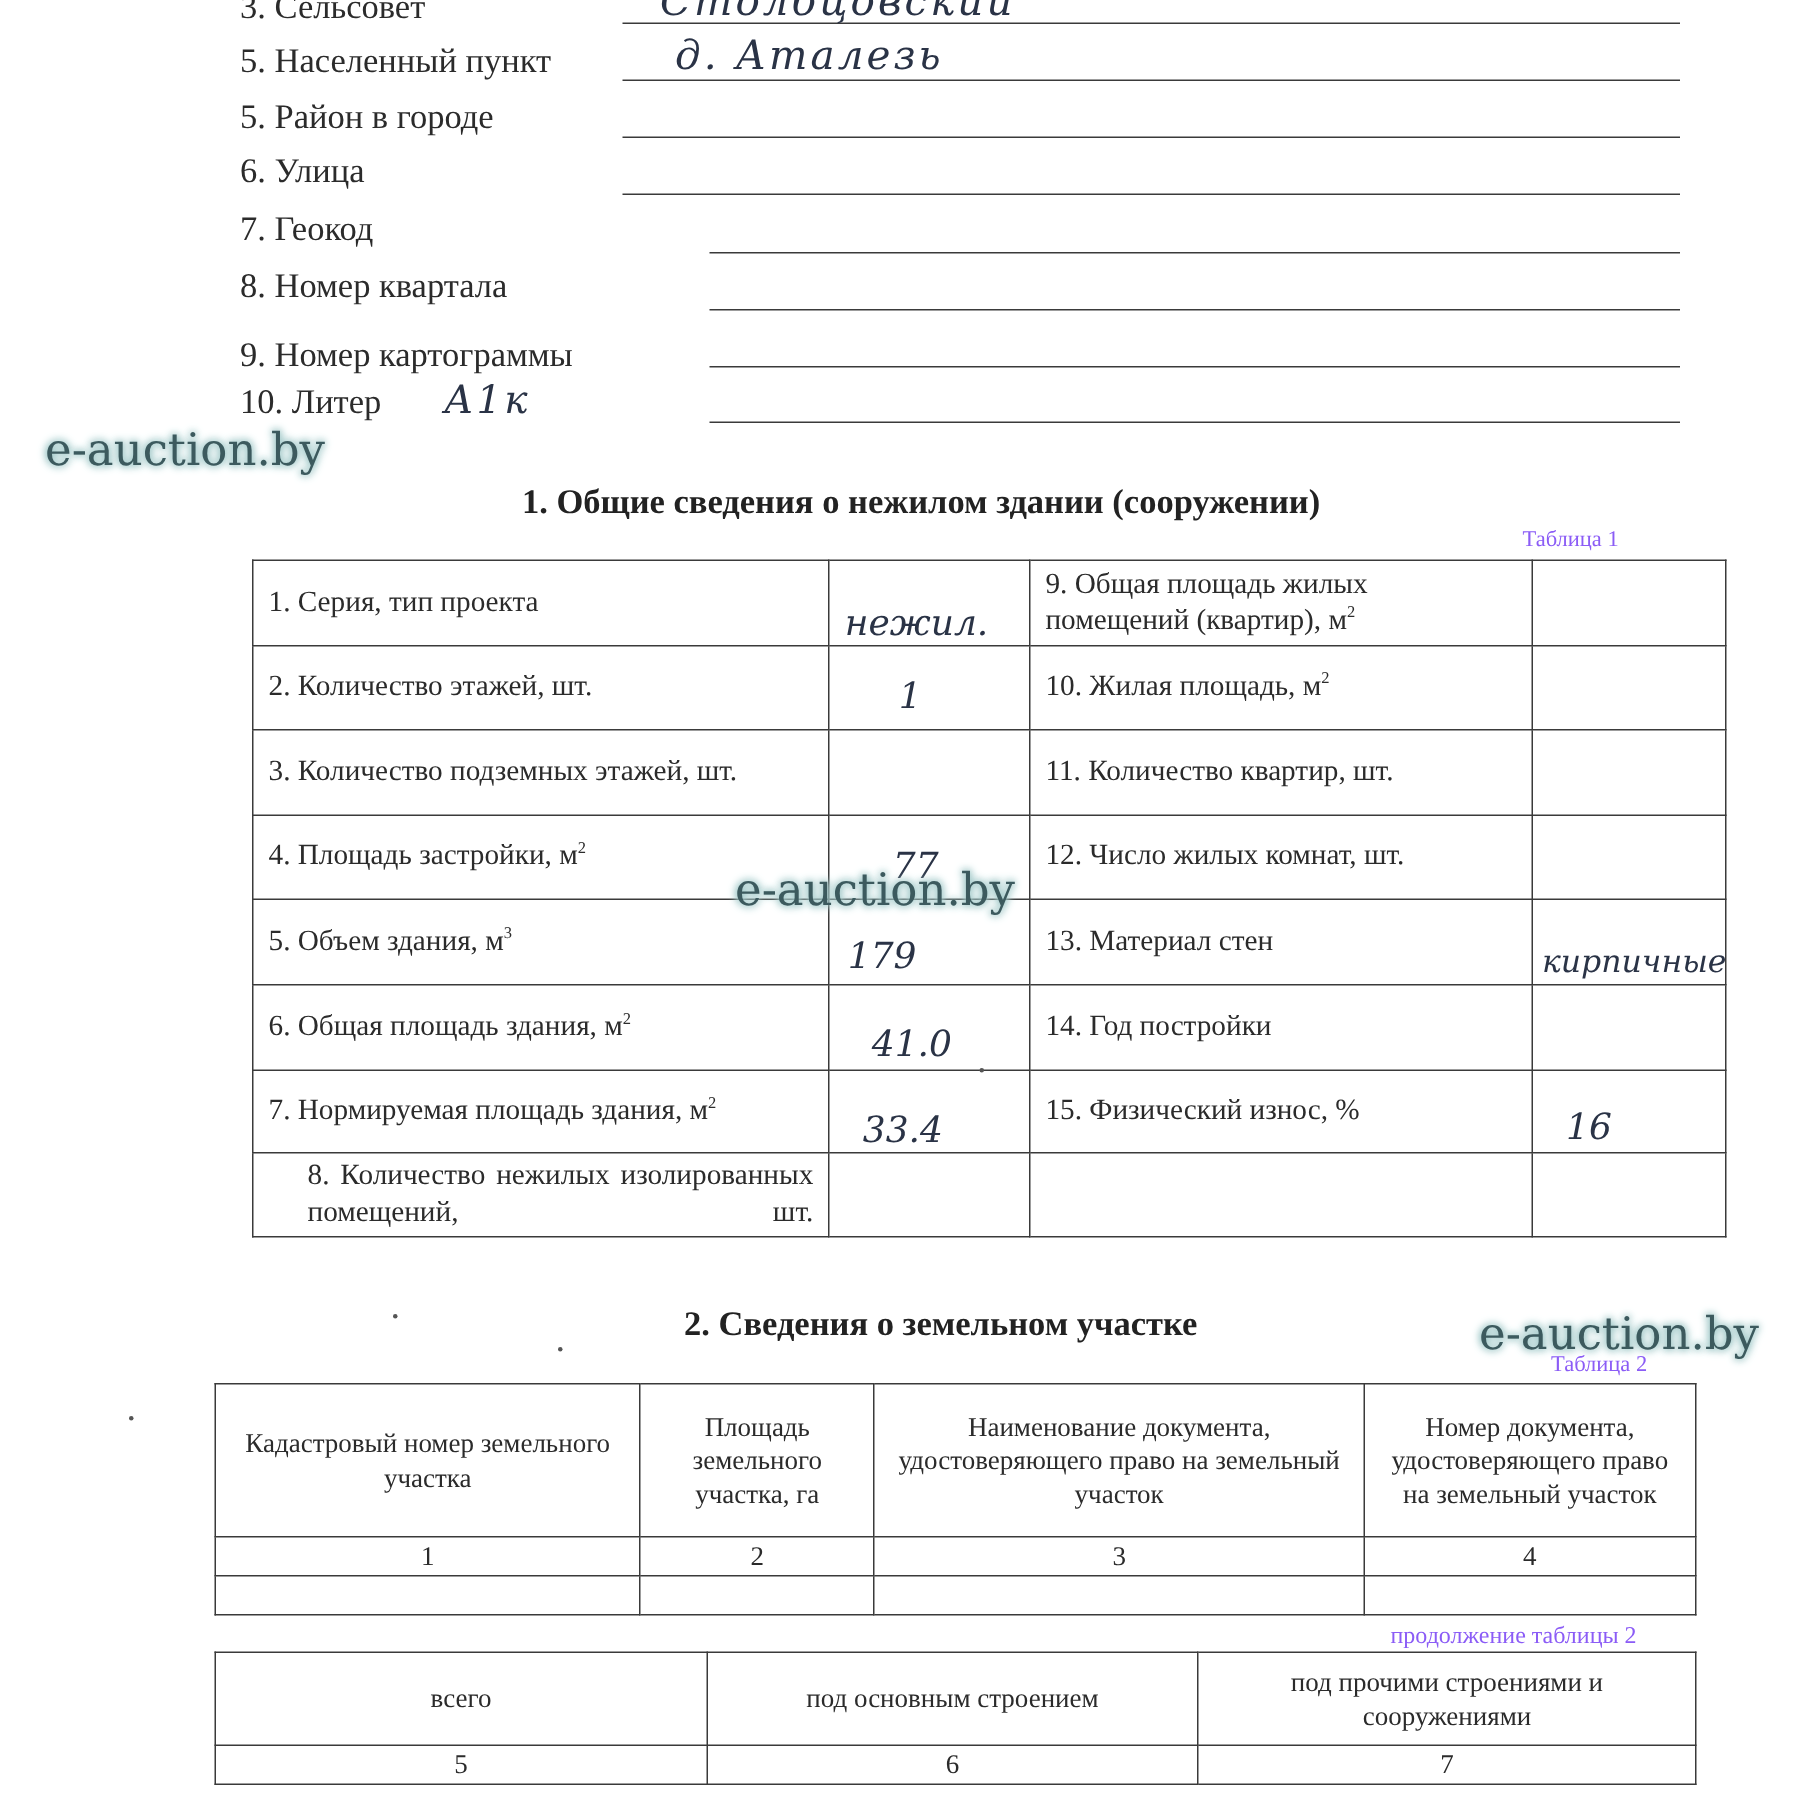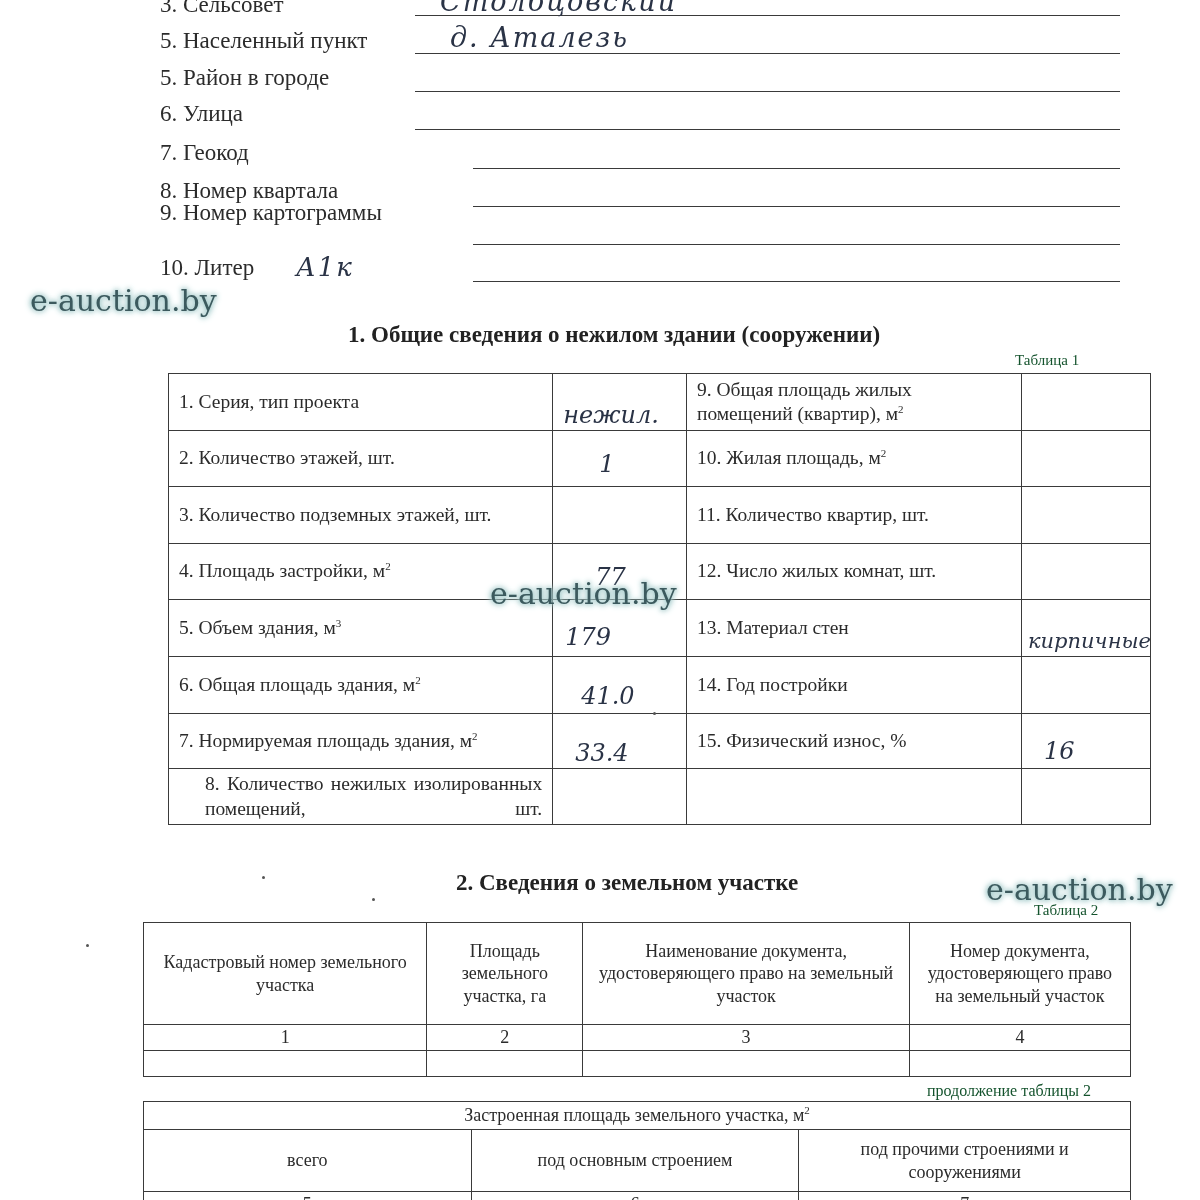--- a/index.html
+++ b/index.html
@@ -6,21 +6,21 @@
   body {
     width: 1200px; height: 1200px; overflow: hidden; position: relative;
     background: #ffffff; color: #2a2a2a;
     font-family: "Liberation Serif", "DejaVu Serif", serif;
   }
   .field-label { position: absolute; left: 160px; font-size: 23px; color: #2b2b2b; white-space: nowrap; }
   .field-line { position: absolute; height: 0; border-top: 1.6px solid #3a3a3a; right: 80px; }
   .hand { font-family: "DejaVu Serif", serif; font-style: italic; color: #2a3346; }
   .hand-field { position: absolute; font-size: 27px; letter-spacing: 2px; }
   .section-title { position: absolute; font-weight: bold; font-size: 23px; color: #222; white-space: nowrap; }
-  .table-caption { position: absolute; font-size: 15px; color: #14532d; white-space: nowrap; }
+  .table-caption { position: absolute; font-size: 15px; color: #8b5cf6; white-space: nowrap; }
   table { border-collapse: collapse; position: absolute; }
   td { border: 1.6px solid #3a3a3a; font-size: 19.5px; color: #2b2b2b; vertical-align: middle; padding: 0 10px; line-height: 1.25; }
   sup { font-size: 11px; vertical-align: super; line-height: 0; }
   #t1 td.lbl { width: 345px; }
   #t1 td.val { width: 117px; position: relative; text-align: right; }
   #t1 td.lbl2 { width: 322px; }
   #t1 td.val2 { width: 112px; position: relative; }
   .cell-hand { position: absolute; font-size: 24px; white-space: nowrap; }
   .justify { text-align: justify; text-align-last: justify; padding-left: 36px; }
   #t2 td, #t3 td { text-align: center; font-size: 18px; }
@@ -47,21 +47,21 @@
 
   <div class="field-label" style="top:101px">6. Улица</div>
   <div class="field-line" style="left:415px; top:129px"></div>
 
   <div class="field-label" style="top:140px">7. Геокод</div>
   <div class="field-line" style="left:473px; top:168px"></div>
 
   <div class="field-label" style="top:178px">8. Номер квартала</div>
   <div class="field-line" style="left:473px; top:206px"></div>
 
-  <div class="field-label" style="top:200px">9. Номер картограммы</div>
+  <div class="field-label" style="top:224px">9. Номер картограммы</div>
   <div class="field-line" style="left:473px; top:244px"></div>
 
   <div class="field-label" style="top:255px">10. Литер</div>
   <div class="hand hand-field" style="left:296px; top:252px; font-size:26px">А1к</div>
   <div class="field-line" style="left:473px; top:281px"></div>
 </div>
 
 <div class="watermark" style="left:30px; top:283px">e-auction.by</div>
 
 <div class="section-title" style="left:348px; top:322px">1. Общие сведения о нежилом здании (сооружении)</div>
@@ -162,23 +162,20 @@
     <td></td>
     <td></td>
   </tr>
 </tbody>
   </table>
 
 <div class="table-caption" style="left:927px; top:1082px; font-size:16px">продолжение таблицы 2</div>
 
 <table id="t3" style="left:143px; top:1101px; width:988px;">
   <tbody>
-      <tr style="height:28px">
-    <td colspan="3"><span>Застроенная площадь земельного участка, м</span><sup>2</sup></td>
-  </tr>
   <tr style="height:62px">
     <td style="width:306px">всего</td>
     <td style="width:306px">под основным строением</td>
     <td style="width:310px">под прочими строениями и сооружениями</td>
   </tr>
   <tr style="height:26px">
     <td>5</td>
     <td>6</td>
     <td>7</td>
   </tr>

